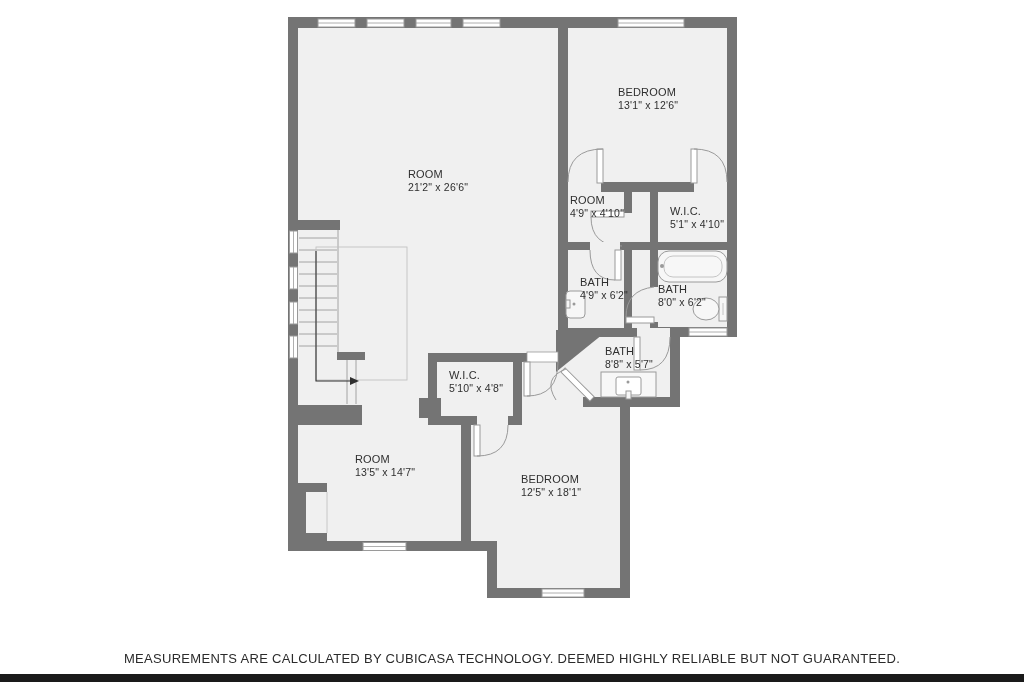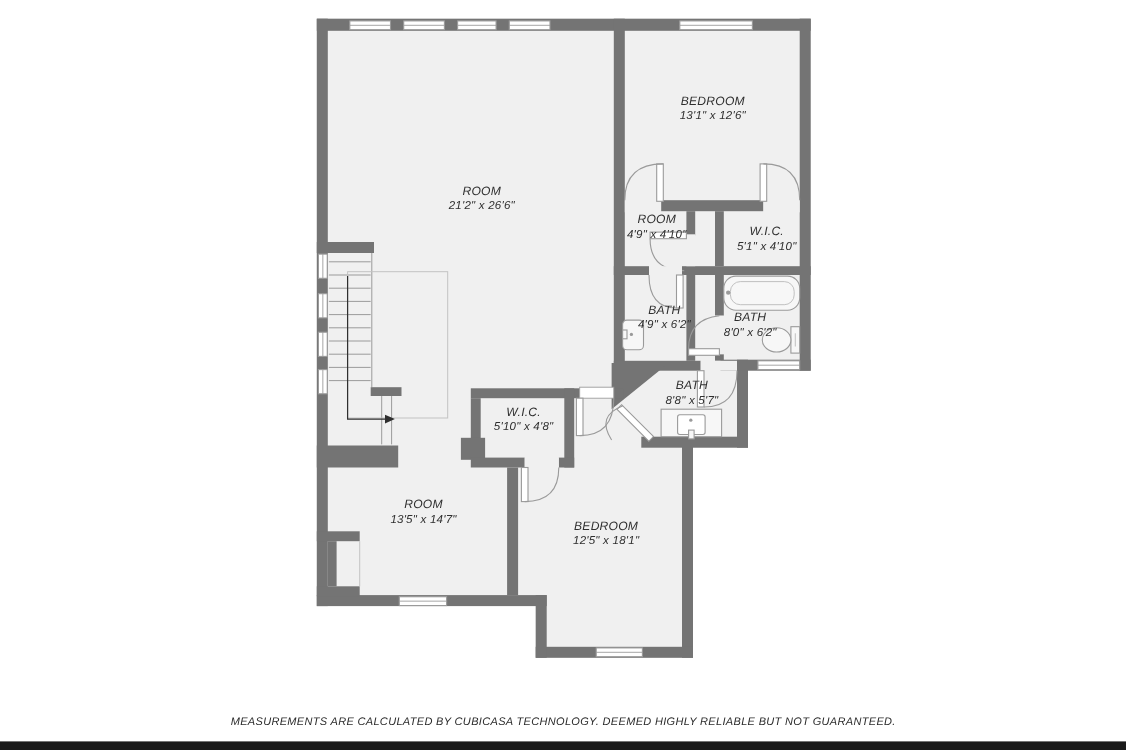--- a/index.html
+++ b/index.html
@@ -14,26 +14,26 @@
   .gapframed{fill:#ffffff;stroke:var(--line);stroke-width:0.8;}
   .leaf{fill:#ffffff;stroke:var(--line);stroke-width:1;}
   .arc{fill:none;stroke:var(--line);stroke-width:1;}
   .fix{fill:#f7f7f7;stroke:var(--line);stroke-width:1;}
   .fixline{fill:none;stroke:#b8b8b8;stroke-width:0.8;}
   .fixdot{fill:#9a9a9a;}
   .tread{stroke:var(--line);stroke-width:0.9;}
   .thin{fill:none;stroke:#c2c2c2;stroke-width:0.9;}
   .arrowline{fill:none;stroke:var(--arrow);stroke-width:1.1;}
   .arrowhead{fill:var(--arrow);}
-  .roomlabel{position:absolute;transform:translateX(-50%);text-align:center;
+  .roomlabel{position:absolute;transform:translateX(-50%);text-align:left;
              color:var(--text);font-size:11px;line-height:13px;white-space:nowrap;
-             letter-spacing:.2px;font-style:italic;}
+             letter-spacing:.2px;}
   .roomlabel .dims{font-size:10.5px;}
   .disclaimer{position:absolute;left:0;right:0;top:651px;text-align:center;
-              font-size:10px;color:#2b2b2b;letter-spacing:.3px;font-style:italic;}
+              font-size:13px;color:#2b2b2b;letter-spacing:.3px;}
   .bottombar{position:absolute;left:0;top:674px;width:1024px;height:8px;
              background:var(--footer_bar);}
 </style>
 </head>
 <body>
 
 <div class="stage">
 
 <svg width="1024" height="682" viewBox="0 0 1024 682">
 

